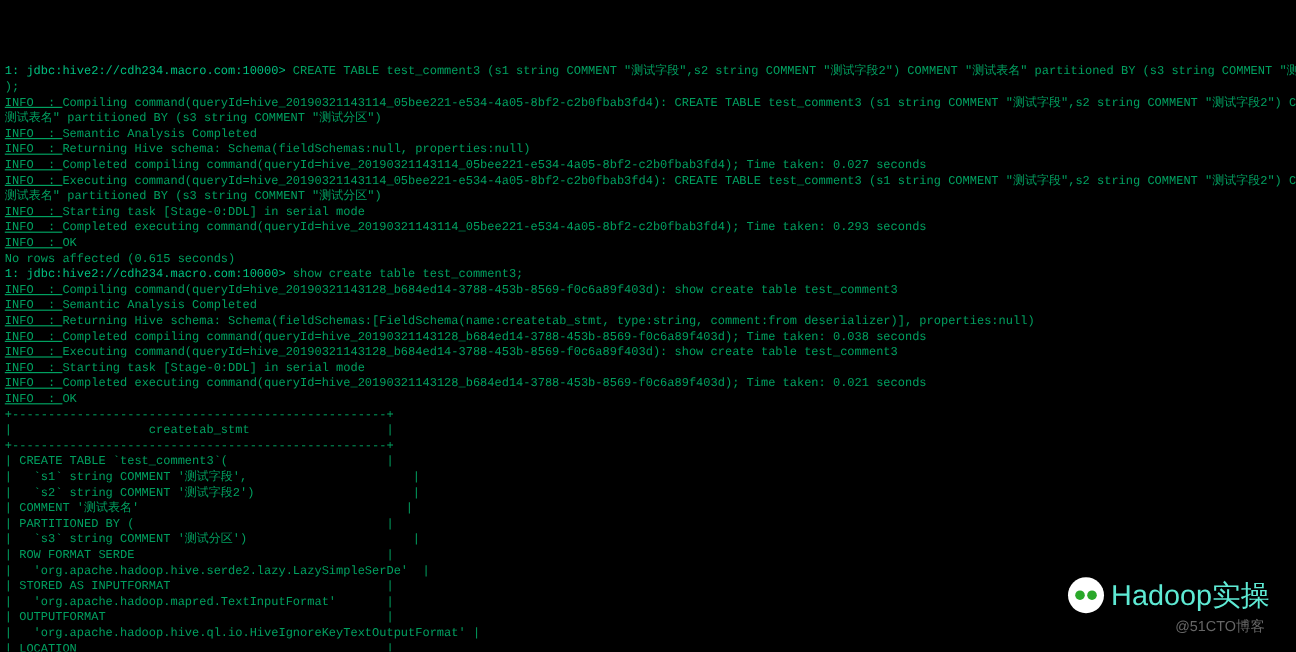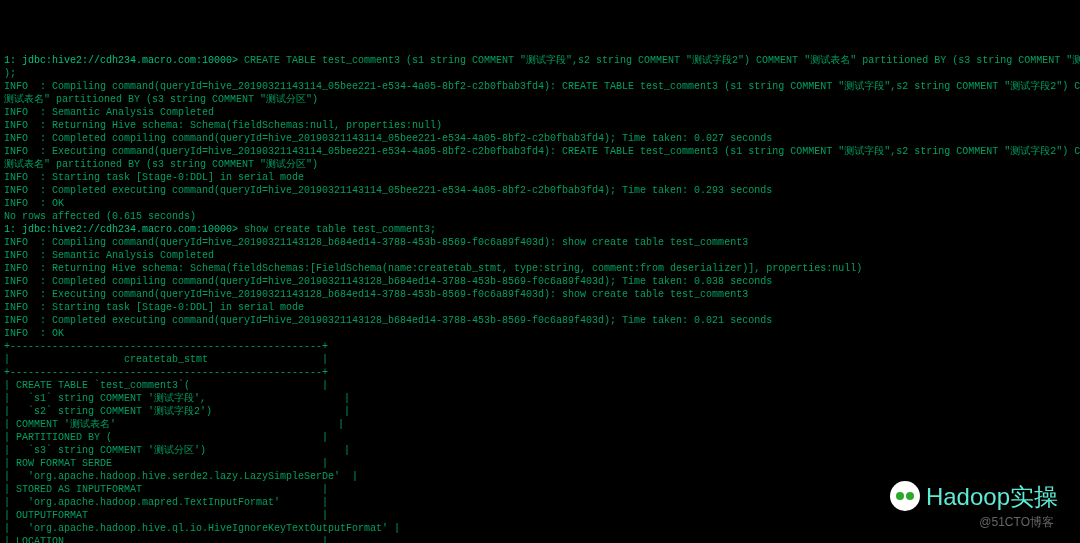--- a/index.html
+++ b/index.html
@@ -12,21 +12,21 @@
     line-height: 13px;
     color: #00a060;
     white-space: pre;
     overflow: hidden;
     position: relative;
   }
   .terminal {
     padding: 2px 4px;
   }
   .prompt { color: #00c080; margin-top: 20px; }
-  .info-label { color: #00a060; }
+  .info-label { color: #00a060; text-decoration: underline; }
   .watermark {
     position: absolute;
     right: 22px;
     bottom: 32px;
     display: flex;
     align-items: center;
     gap: 6px;
     color: #5eead4;
     font-family: -apple-system, Arial, sans-serif;
     font-size: 24px;

